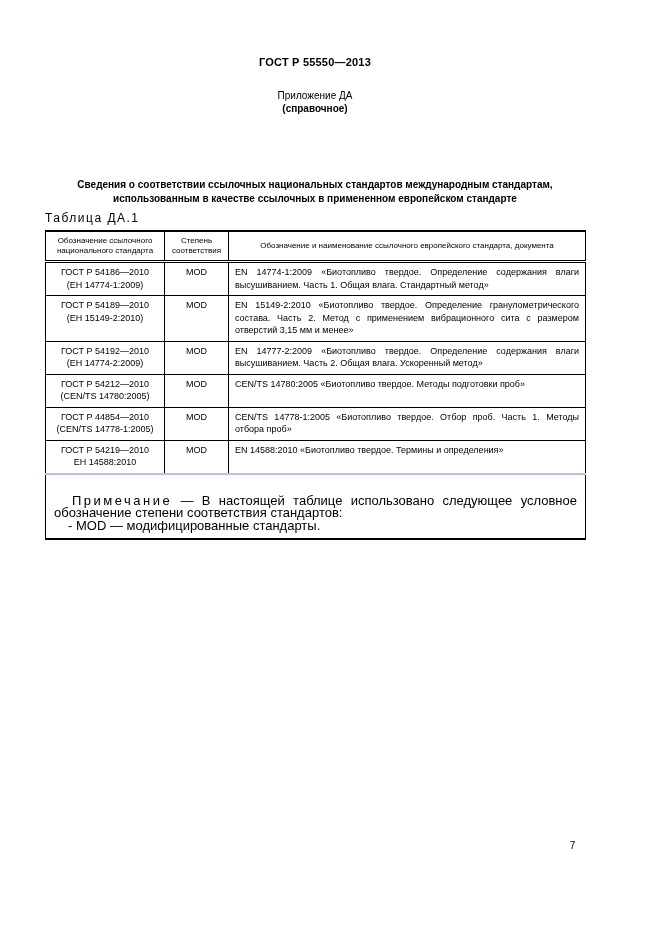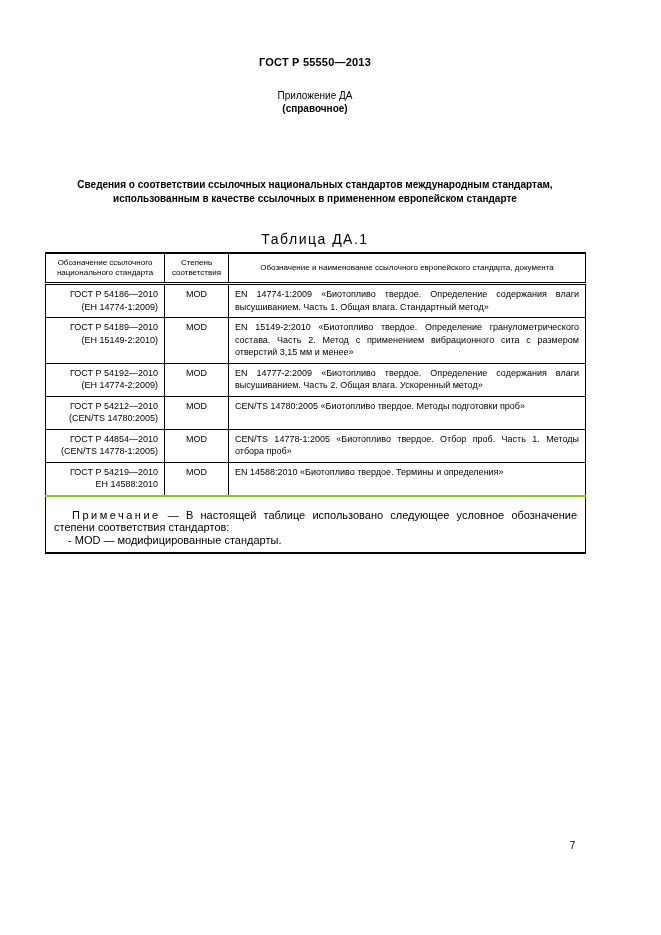--- a/index.html
+++ b/index.html
@@ -42,24 +42,23 @@
     line-height: 13px;
   }
   .section-title {
     margin-top: 63px;
     text-align: center;
     font-size: 10px;
     font-weight: bold;
     line-height: 13.5px;
   }
   .table-label {
-    margin-top: 26px;
-    font-size: 14px;
+    margin-top: 6px;
+    font-size: 12px;
     letter-spacing: 1.5px;
-    text-align: center;
   }
   table.std {
     margin-top: 5px;
     width: 540px;
     border-collapse: collapse;
     table-layout: fixed;
   }
   table.std, table.std th, table.std td {
     border: 1px solid #000;
   }
@@ -79,28 +78,28 @@
     padding: 3px 4px;
     height: 22px;
     border-bottom: 3px double #000;
   }
   table.std tbody td {
     font-size: 9px;
     line-height: 12.5px;
     vertical-align: top;
     padding: 3px 6px 4px 6px;
   }
-  td.cell-national { text-align: right; }
+  td.cell-national { text-align: center; }
   td.cell-degree   { text-align: center; }
   td.cell-european { text-align: justify; }
   tr.note-row td {
-    border-top: 2px solid #84cc16;
-    font-size: 11px;
+    border-top: 2px solid #c4b5fd;
+    font-size: 13px;
     line-height: 12.5px;
-    padding: 12px 8px 6px 8px;
+    padding: 20px 8px 6px 8px;
     vertical-align: top;
   }
   .note-p {
     text-indent: 18px;
     text-align: justify;
   }
   .note-label {
     letter-spacing: 2.5px;
   }
   .note-item {

